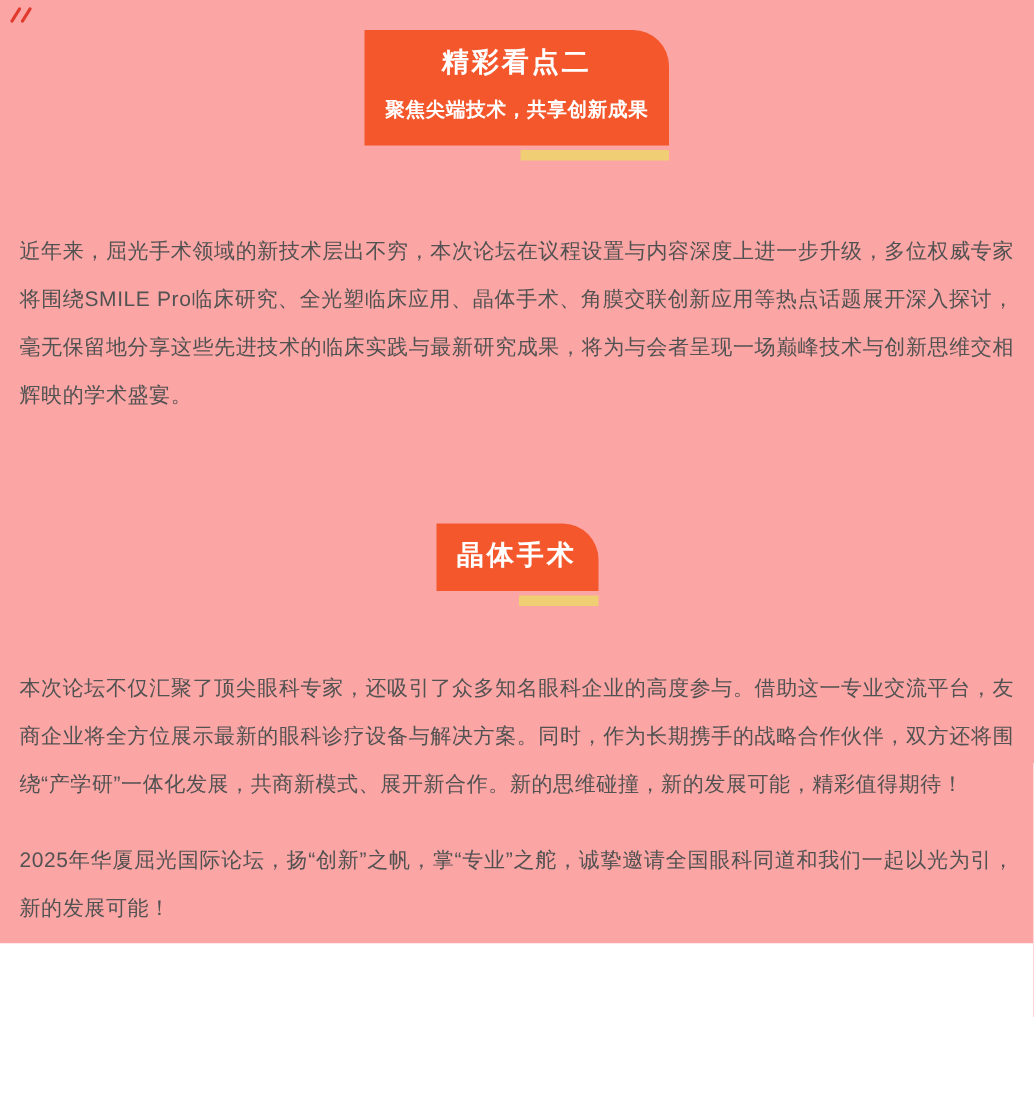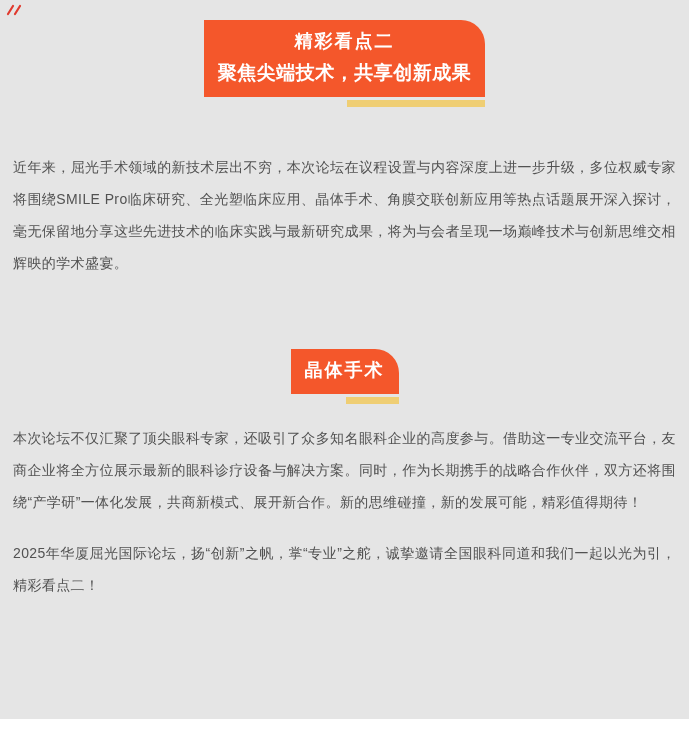--- a/index.html
+++ b/index.html
@@ -3,22 +3,22 @@
 <meta charset="utf-8">
 <style>
   html, body {
     margin: 0;
     padding: 0;
     background: #ffffff;
   }
   .page {
     position: relative;
     width: 689px;
-    height: 719px;
-    background: #e5e5e5;
+    height: 629px;
+    background: #fca5a5;
     overflow: hidden;
     font-family: "Liberation Sans", sans-serif;
   }
   .corner-mark {
     position: absolute;
     left: 6px;
     top: 4px;
     width: 16px;
     height: 12px;
   }
@@ -37,21 +37,21 @@
     text-align: center;
     padding: 9px 14px 11px 14px;
   }
   .banner-title {
     font-size: 18px;
     font-weight: bold;
     line-height: 25px;
     letter-spacing: 2px;
   }
   .banner-subtitle {
-    font-size: 19px;
+    font-size: 13px;
     font-weight: bold;
     line-height: 27px;
     margin-top: 5px;
     letter-spacing: 0.5px;
   }
   .banner-underline {
     height: 7px;
     width: 49%;
     background: #EFCE74;
     margin-top: 3px;
@@ -60,21 +60,21 @@
   .body-para {
     margin: 0 13px;
     font-size: 14px;
     line-height: 32px;
     letter-spacing: 0.4px;
     color: #525252;
     text-align: justify;
     text-justify: inter-character;
   }
   .body-para--p1 { margin-top: 44px; }
-  .body-para--p2 { margin-top: 18px; }
+  .body-para--p2 { margin-top: 38px; }
   .body-para--p3 { margin-top: 19px; }
 </style>
 </head>
 <body>
 
 <div class="page">
 
   <svg class="corner-mark" viewBox="0 0 16 12" xmlns="http://www.w3.org/2000/svg">
     <line x1="2" y1="10" x2="7" y2="2" stroke="#E03A2E" stroke-width="2.2" stroke-linecap="round"></line>
     <line x1="9" y1="10" x2="14" y2="2" stroke="#E03A2E" stroke-width="2.2" stroke-linecap="round"></line>
@@ -92,15 +92,15 @@
 
   <div class="banner-block banner-block--two">
     <div class="banner">
       <div class="banner-title">晶体手术</div>
     </div>
     <div class="banner-underline"></div>
   </div>
 
   <p class="body-para body-para--p2">本次论坛不仅汇聚了顶尖眼科专家，还吸引了众多知名眼科企业的高度参与。借助这一专业交流平台，友商企业将全方位展示最新的眼科诊疗设备与解决方案。同时，作为长期携手的战略合作伙伴，双方还将围绕“产学研”一体化发展，共商新模式、展开新合作。新的思维碰撞，新的发展可能，精彩值得期待！</p>
 
-  <p class="body-para body-para--p3">2025年华厦屈光国际论坛，扬“创新”之帆，掌“专业”之舵，诚挚邀请全国眼科同道和我们一起以光为引，精彩看点二！</p>
+  <p class="body-para body-para--p3">2025年华厦屈光国际论坛，扬“创新”之帆，掌“专业”之舵，诚挚邀请全国眼科同道和我们一起以光为引，新的发展可能！</p>
 
 </div>
 
 </body></html>

